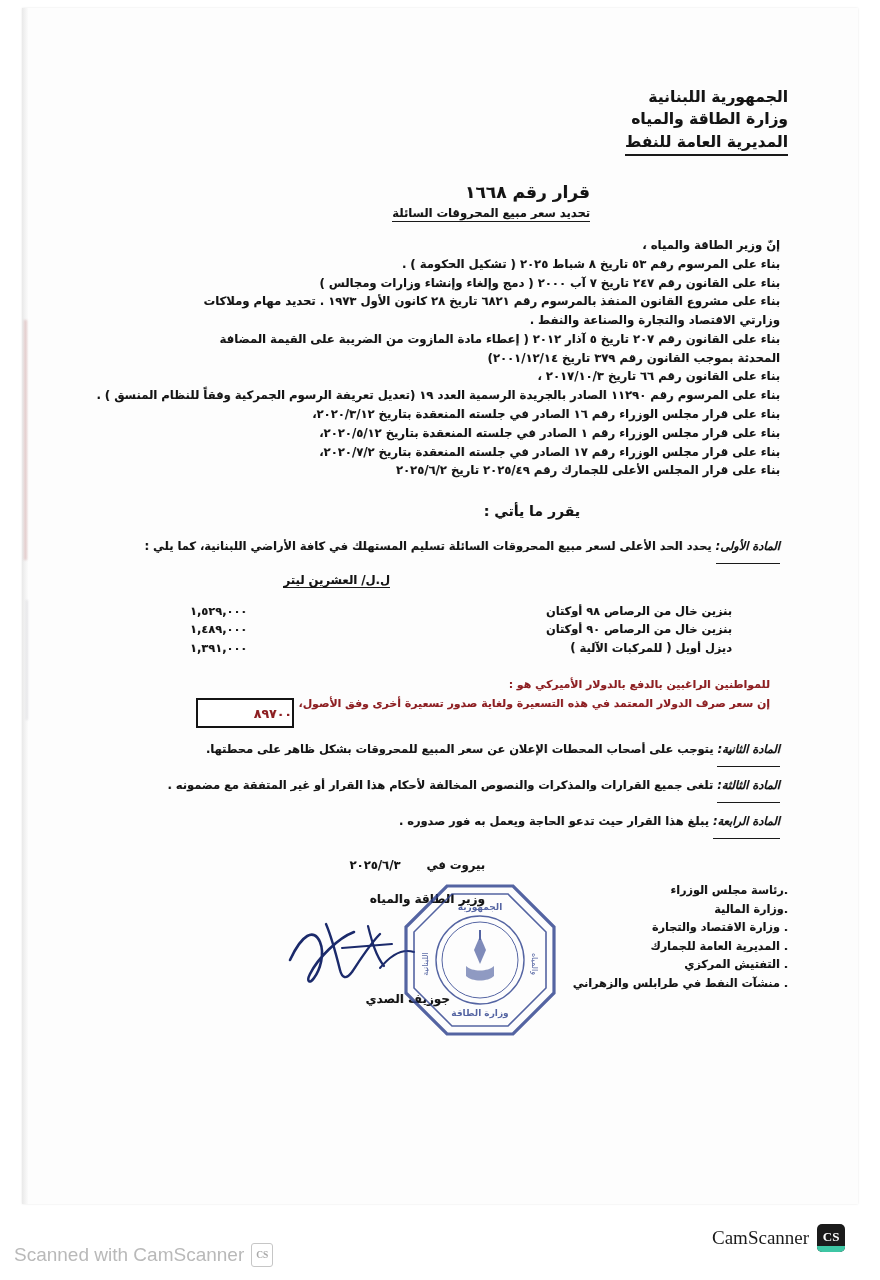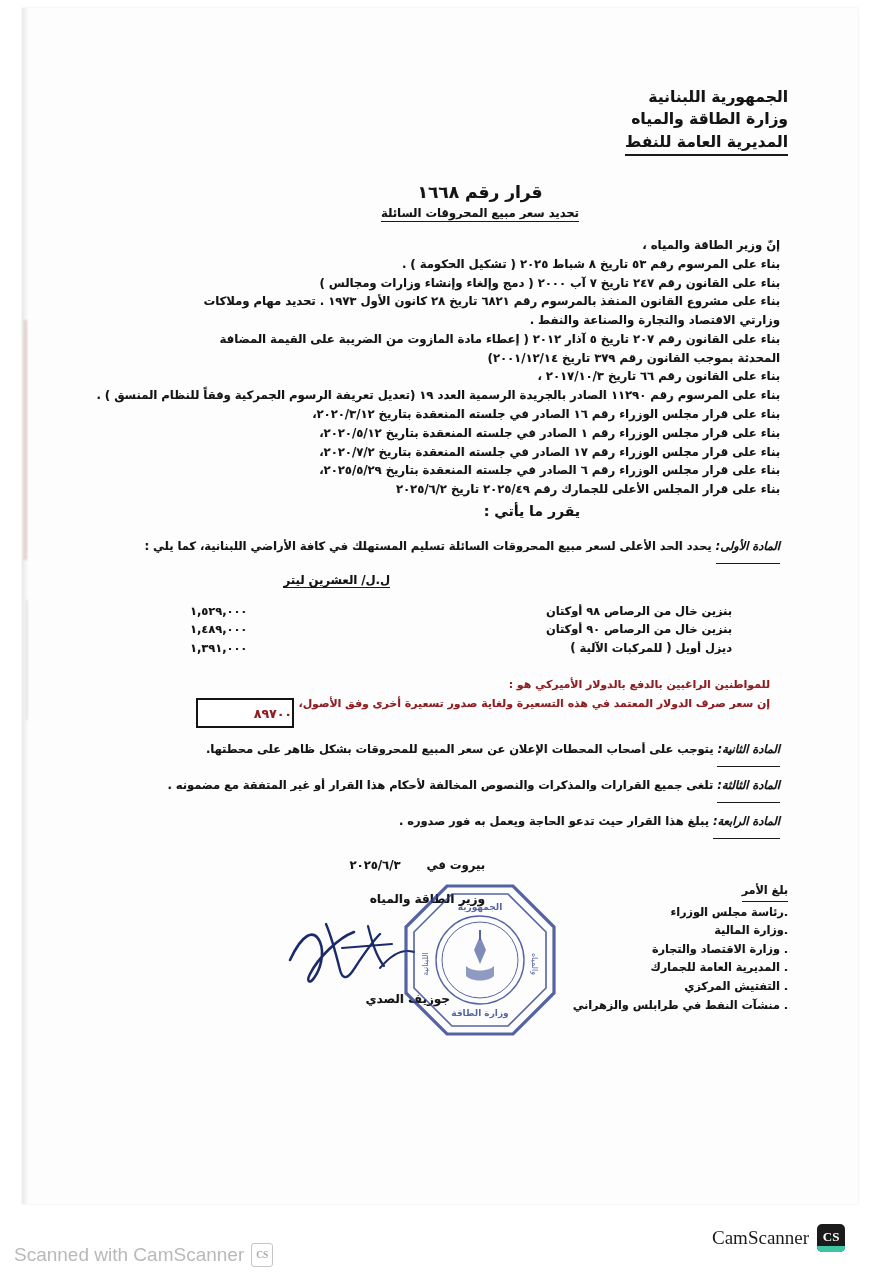--- a/index.html
+++ b/index.html
@@ -80,21 +80,20 @@
   .header .u {
     display: inline-block;
     border-bottom: 2px solid #1a1a1a;
     padding-bottom: 1px;
   }
 
   
   .title-wrap {
     right: 290px;
     top: 182px;
-    text-align: center;
     width: 220px;
   }
   .title-main {
     font-size: 17px;
     letter-spacing: 1px;
   }
   .title-sub {
     font-size: 11.5px;
     margin-top: 4px;
     display: inline-block;
@@ -344,21 +343,20 @@
     <div>بناء على القانون رقم ٢٤٧ تاريخ ٧ آب ٢٠٠٠ ( دمج وإلغاء وإنشاء وزارات ومجالس )</div>
     <div>بناء على مشروع القانون المنفذ بالمرسوم رقم ٦٨٢١ تاريخ ٢٨ كانون الأول ١٩٧٣ . تحديد مهام وملاكات</div>
     <div>وزارتي الاقتصاد والتجارة والصناعة والنفط .</div>
     <div>بناء على القانون رقم ٢٠٧ تاريخ ٥ آذار ٢٠١٢ ( إعطاء مادة المازوت من الضريبة على القيمة المضافة</div>
     <div>المحدثة بموجب القانون رقم ٣٧٩ تاريخ ٢٠٠١/١٢/١٤)</div>
     <div>بناء على القانون رقم ٦٦ تاريخ ٢٠١٧/١٠/٣ ،</div>
     <div>بناء على المرسوم رقم ١١٢٩٠ الصادر بالجريدة الرسمية العدد ١٩ (تعديل تعريفة الرسوم الجمركية وفقاً للنظام المنسق ) .</div>
     <div>بناء على قرار مجلس الوزراء رقم ١٦ الصادر في جلسته المنعقدة بتاريخ ٢٠٢٠/٣/١٢،</div>
     <div>بناء على قرار مجلس الوزراء رقم ١ الصادر في جلسته المنعقدة بتاريخ ٢٠٢٠/٥/١٢،</div>
     <div>بناء على قرار مجلس الوزراء رقم ١٧ الصادر في جلسته المنعقدة بتاريخ ٢٠٢٠/٧/٢،</div>
-    <div>بناء على قرار مجلس الوزراء رقم ٦ الصادر في جلسته المنعقدة بتاريخ ٢٠٢٥/٥/٢٩،</div>
     <div>بناء على قرار المجلس الأعلى للجمارك رقم ٢٠٢٥/٤٩ تاريخ ٢٠٢٥/٦/٢</div>
   </div>
 
   <div class="blk ar decides">يقرر ما يأتي :</div>
 
   <div class="blk ar article art1">
     <span class="art-label">المادة الأولى:</span><span> يحدد الحد الأعلى لسعر مبيع المحروقات السائلة تسليم المستهلك في كافة الأراضي اللبنانية، كما يلي :</span>
   </div>
 
   <div class="blk ar unit-label">
@@ -420,21 +418,20 @@
       <path d="M66 86 C72 92, 88 92, 94 86 L94 96 C88 102, 72 102, 66 96 Z" fill="#2b3f8c" opacity="0.65"></path>
       <path d="M80 50 L80 60" stroke="#2b3f8c" stroke-width="2"></path>
       <text x="80" y="30" text-anchor="middle" font-size="9" fill="#2b3f8c" font-family="DejaVu Sans, sans-serif" font-weight="bold">الجمهورية</text>
       <text x="80" y="136" text-anchor="middle" font-size="9" fill="#2b3f8c" font-family="DejaVu Sans, sans-serif" font-weight="bold">وزارة الطاقة</text>
       <text x="28" y="84" text-anchor="middle" font-size="8" fill="#2b3f8c" font-family="DejaVu Sans, sans-serif" transform="rotate(-90 28 84)">اللبنانية</text>
       <text x="132" y="84" text-anchor="middle" font-size="8" fill="#2b3f8c" font-family="DejaVu Sans, sans-serif" transform="rotate(90 132 84)">والمياه</text>
     </g>
   </svg>
 
   <div class="blk ar dist">
-    <div><span class="dist-head">بلغ الأمر</span></div>
     <ul>
       <li>.رئاسة مجلس الوزراء</li>
       <li>.وزارة المالية</li>
       <li>. وزارة الاقتصاد والتجارة</li>
       <li>. المديرية العامة للجمارك</li>
       <li>. التفتيش المركزي</li>
       <li>. منشآت النفط في طرابلس والزهراني</li>
     </ul>
   </div>
 

